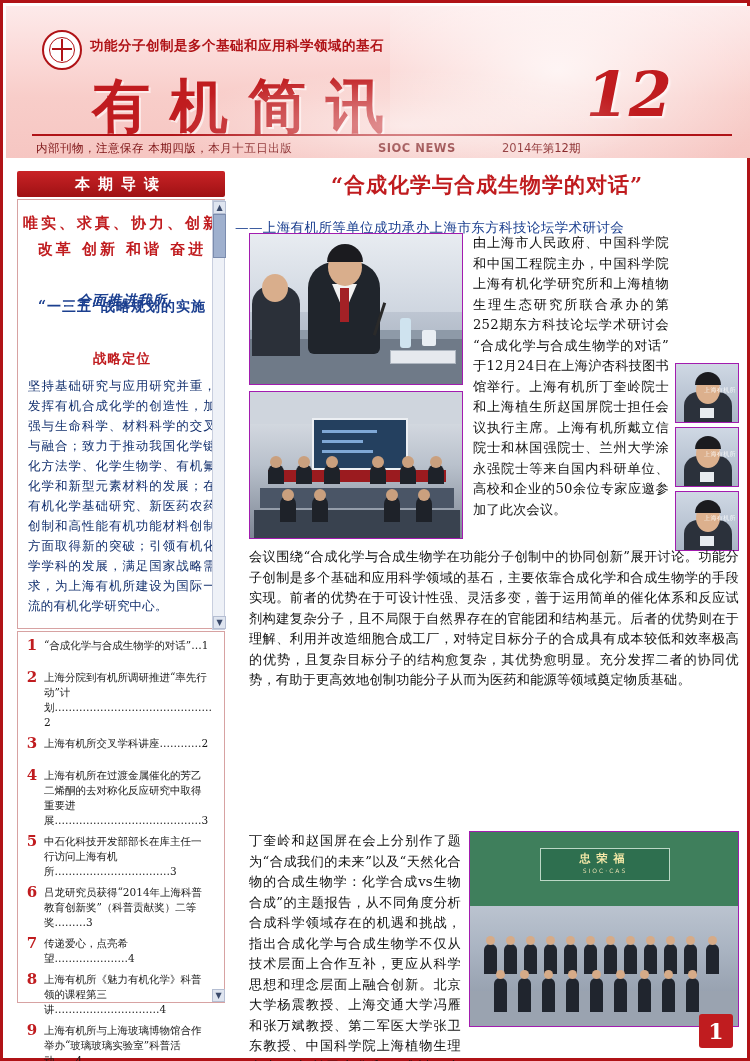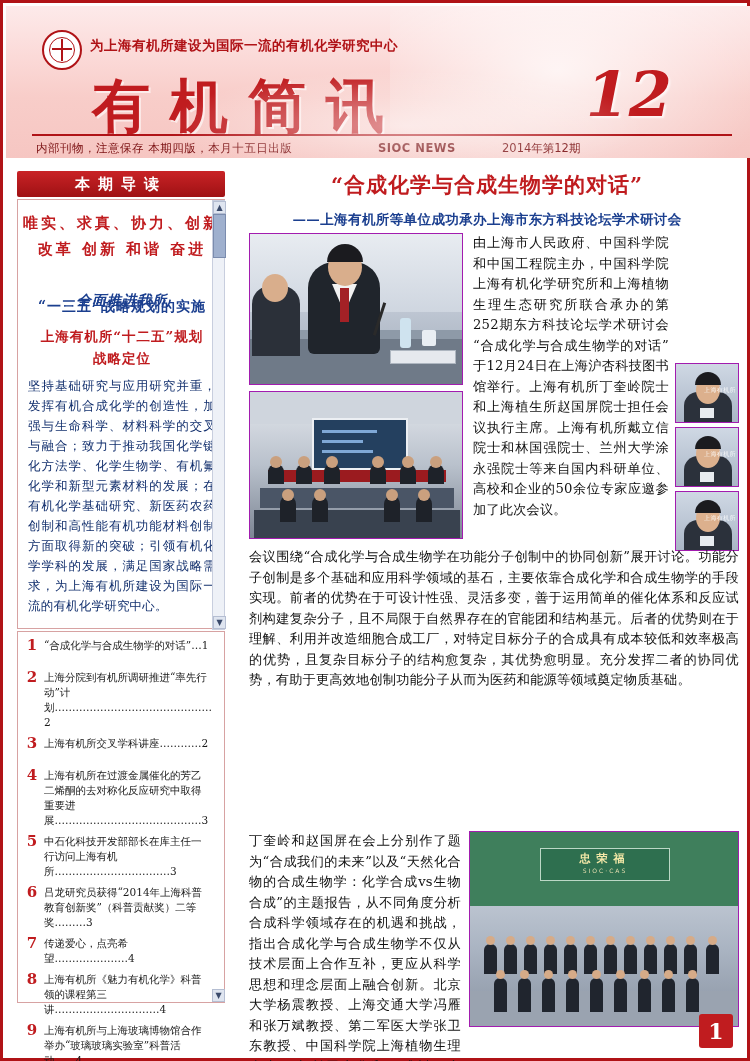--- a/index.html
+++ b/index.html
@@ -157,23 +157,23 @@
   
   .right-col{
     position:absolute;left:232px;top:168px;width:504px;height:872px;
   }
   .headline{
     position:absolute;left:0;top:0;width:504px;text-align:center;
     font-family:"DejaVu Serif","Liberation Serif",serif;
     font-size:21px;font-weight:bold;color:#c01c1f;letter-spacing:1px;
   }
   .subhead{
-    position:absolute;left:0;top:40px;width:504px;text-align:center;
-    font-family:"DejaVu Serif","Liberation Serif",serif;
-    font-size:13.5px;font-weight:bold;color:#1b3f8f;letter-spacing:.4px;
+    position:absolute;left:0;top:48px;width:504px;text-align:left;
+    font-family:"DejaVu Serif","Liberation Serif",serif;
+    font-size:13.5px;font-weight:normal;color:#1b3f8f;letter-spacing:.4px;
   }
 
   .photo{
     position:absolute;background:#c9d2dd;border:1px solid #a21caf;box-sizing:border-box;overflow:hidden;
   }
   .p1{left:14px;top:62px;width:214px;height:152px;}
   .p2{left:14px;top:220px;width:214px;height:148px;}
   .p3{left:440px;top:192px;width:64px;height:60px;}
   .p4{left:440px;top:256px;width:64px;height:60px;}
   .p5{left:440px;top:320px;width:64px;height:60px;}
@@ -245,21 +245,21 @@
 <body>
 
 <div class="page">
 
   <div class="masthead">
     <div class="logo">
       <div class="inner"></div>
         <div class="bar"></div>
         <div class="bar2"></div>
     </div>
-    <div class="org-line">为上海有机所建设为国际一流的有机化学研究中心</div>
+    <div class="org-line">功能分子创制是多个基础和应用科学领域的基石</div>
     <div class="title-cn">有机简讯</div>
     <div class="title-num">12</div>
     <div class="mast-rule"></div>
     <div class="mast-foot">
       <span class="mf-left">内部刊物，注意保存        本期四版，本月十五日出版</span>
       <span class="mf-mid">SIOC NEWS</span>
       <span class="mf-right">2014年第12期</span>
     </div>
   </div>
 
@@ -267,21 +267,20 @@
 
     <div class="guide-head">
       <div class="txt">本期导读</div>
     </div>
 
     <div class="guide-box">
       <div class="slogan1">唯实、求真、协力、创新</div>
       <div class="slogan2">改革 创新 和谐 奋进</div>
       <div class="blk-title bt1">全面推进我所</div>
       <div class="blk-title bt2">“一三五”战略规划的实施</div>
-      <div class="blk-title2 bt3">上海有机所“十二五”规划</div>
       <div class="blk-title2 bt4">战略定位</div>
       <div class="guide-body">坚持基础研究与应用研究并重，发挥有机合成化学的创造性，加强与生命科学、材料科学的交叉与融合；致力于推动我国化学键化方法学、化学生物学、有机氟化学和新型元素材料的发展；在有机化学基础研究、新医药农药创制和高性能有机功能材料创制方面取得新的突破；引领有机化学学科的发展，满足国家战略需求，为上海有机所建设为国际一流的有机化学研究中心。</div>
 
       <div class="scroll-rail">
         <div class="scroll-arrow sa-top">▲</div>
         <div class="scroll-thumb"></div>
         <div class="scroll-arrow sa-bot">▼</div>
       </div>
     </div>
 

